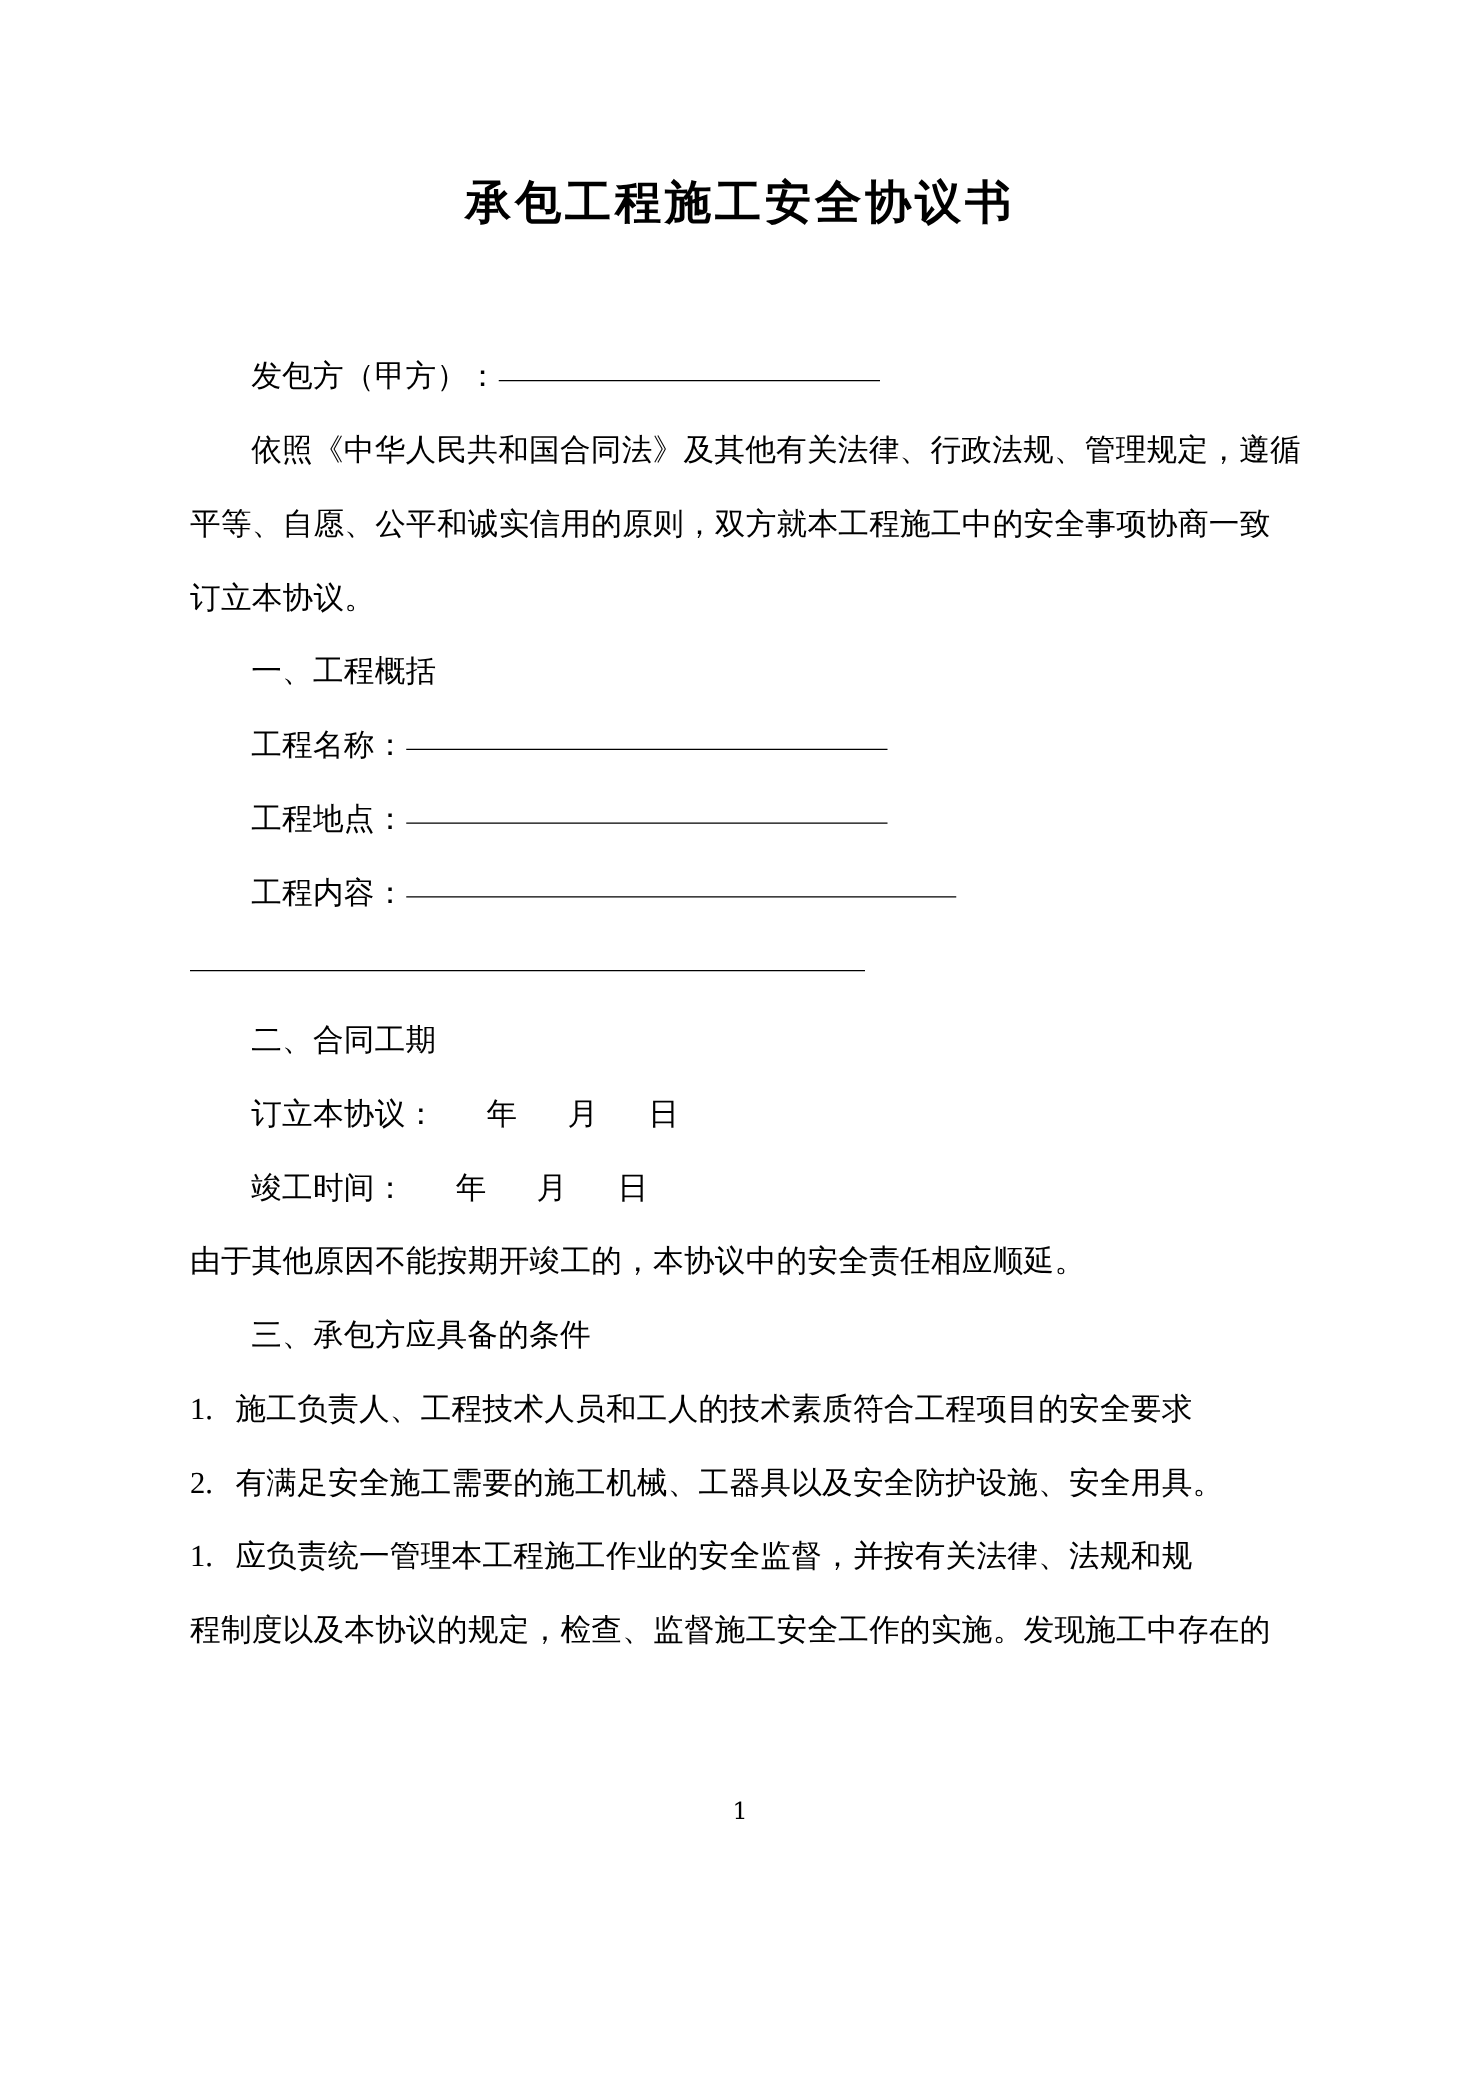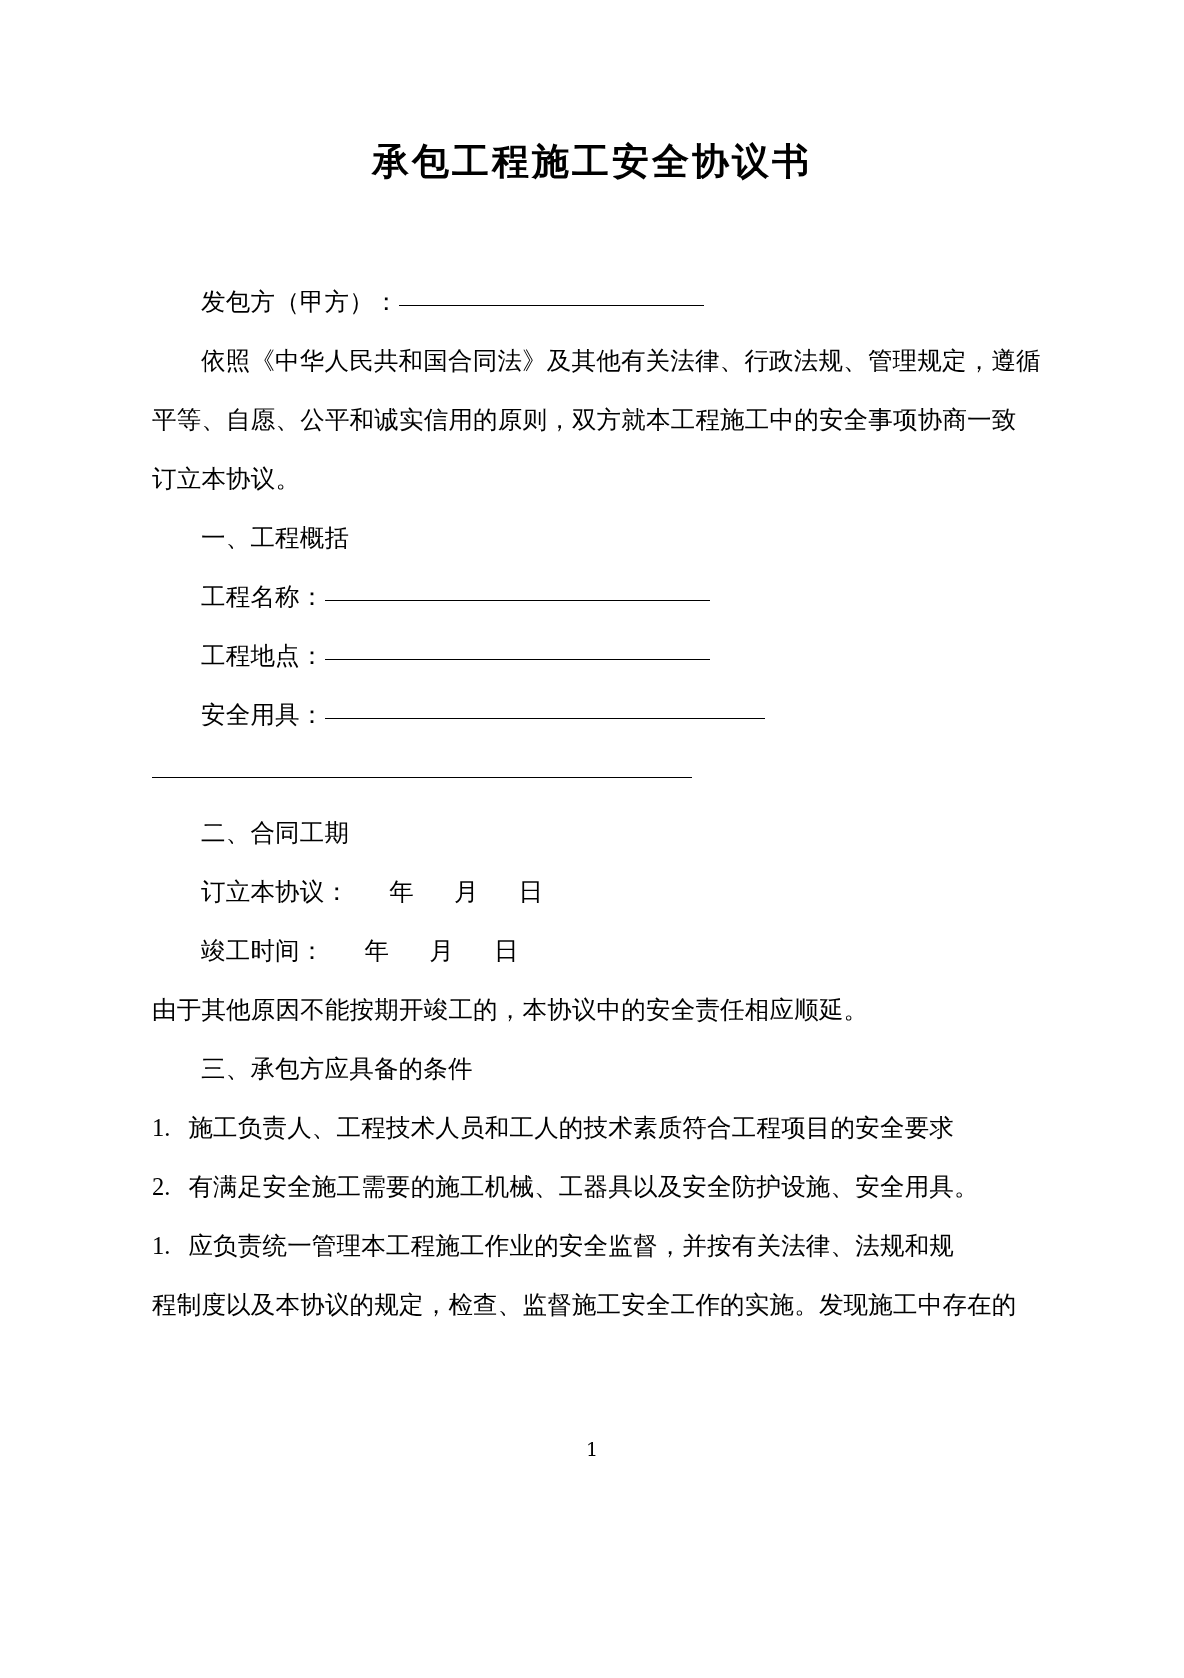--- a/index.html
+++ b/index.html
@@ -113,21 +113,21 @@
 
     <div class="line indent">
       <span>工程名称：</span><span class="rule rule-w2"></span>
     </div>
 
     <div class="line indent">
       <span>工程地点：</span><span class="rule rule-w2"></span>
     </div>
 
     <div class="line indent">
-      <span>安全用具：</span><span class="rule rule-w3"></span>
+      <span>工程内容：</span><span class="rule rule-w3"></span>
     </div>
 
     <div class="line flush">
       <span class="rule rule-w4"></span>
     </div>
 
     <div class="line indent heading">二、合同工期</div>
 
     <div class="line indent">
       <span>订立本协议：</span><span class="gap-md"></span><span>年</span><span class="gap-md"></span><span>月</span><span class="gap-md"></span><span>日</span>

